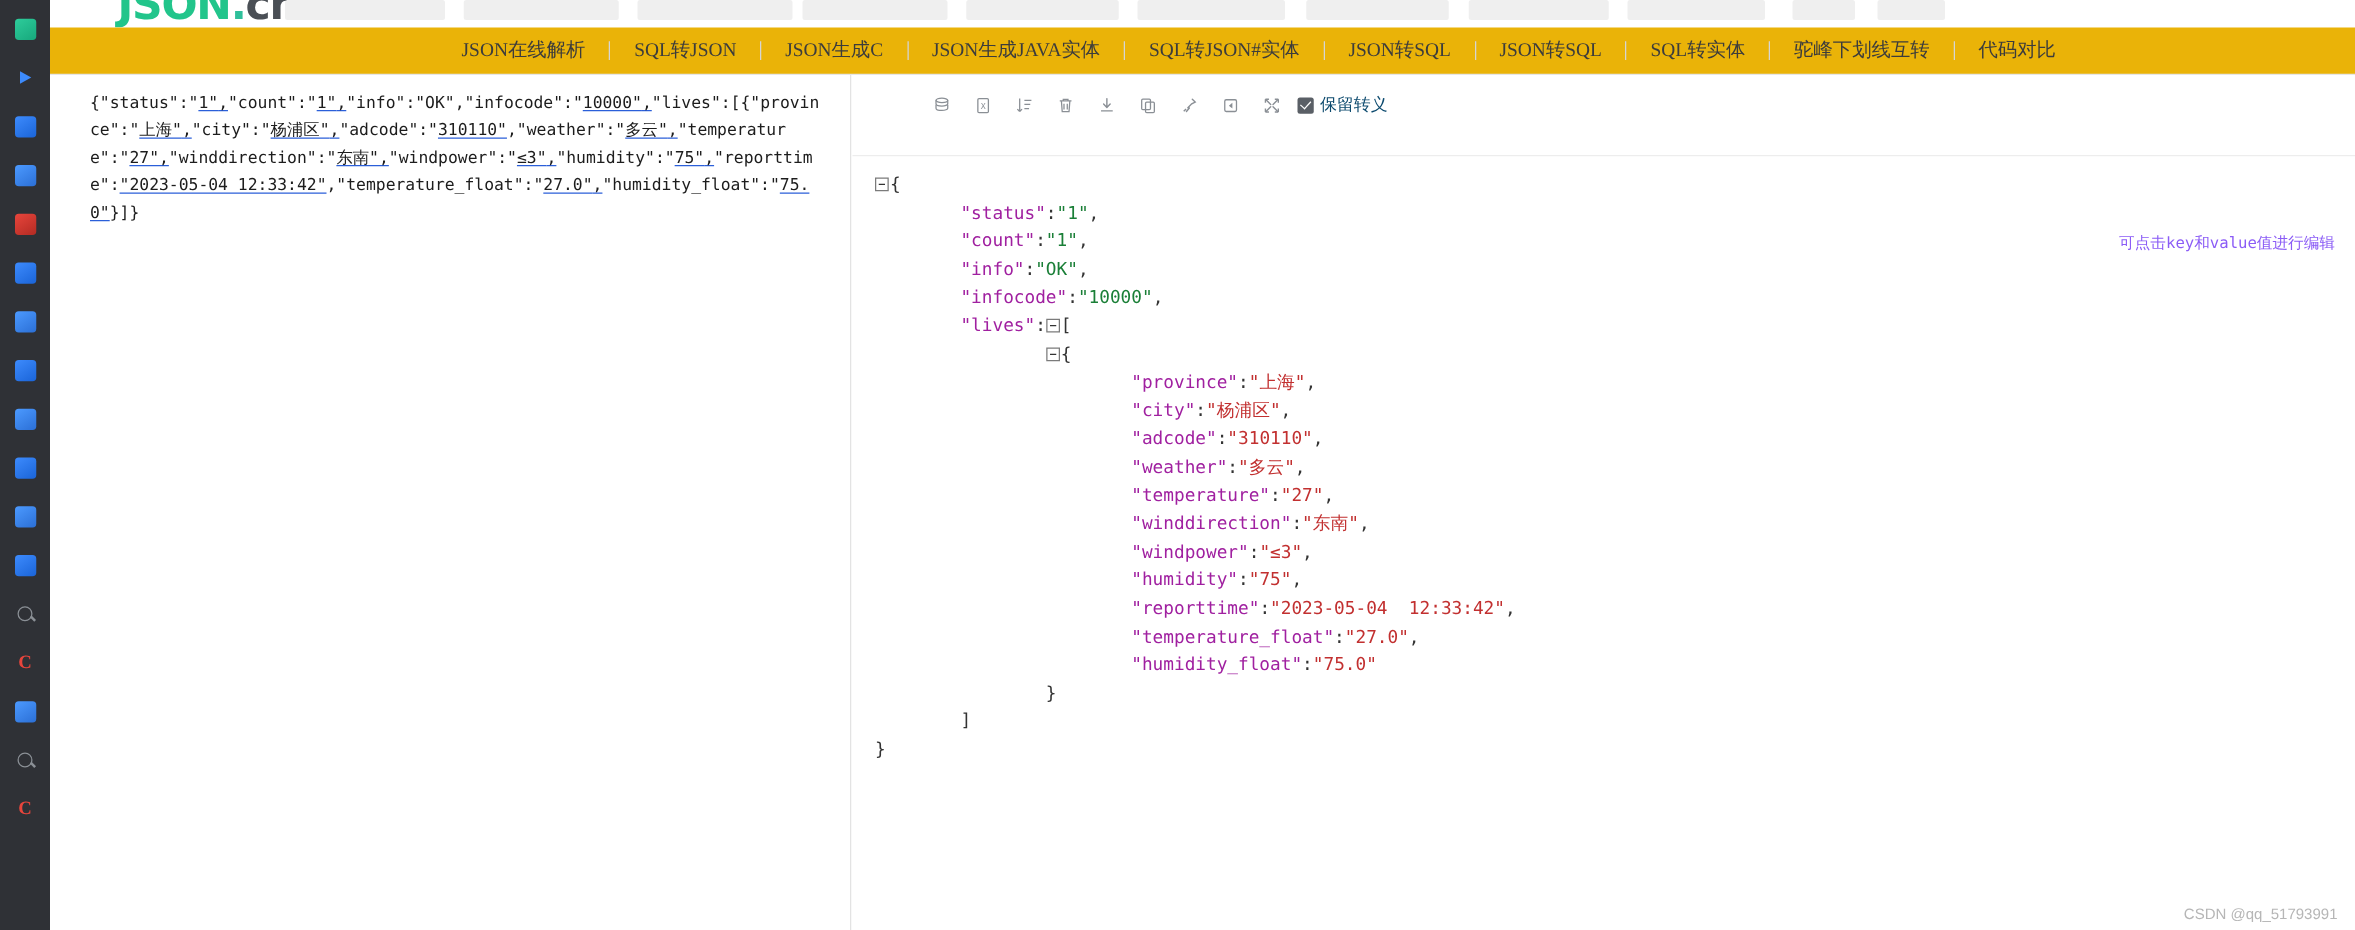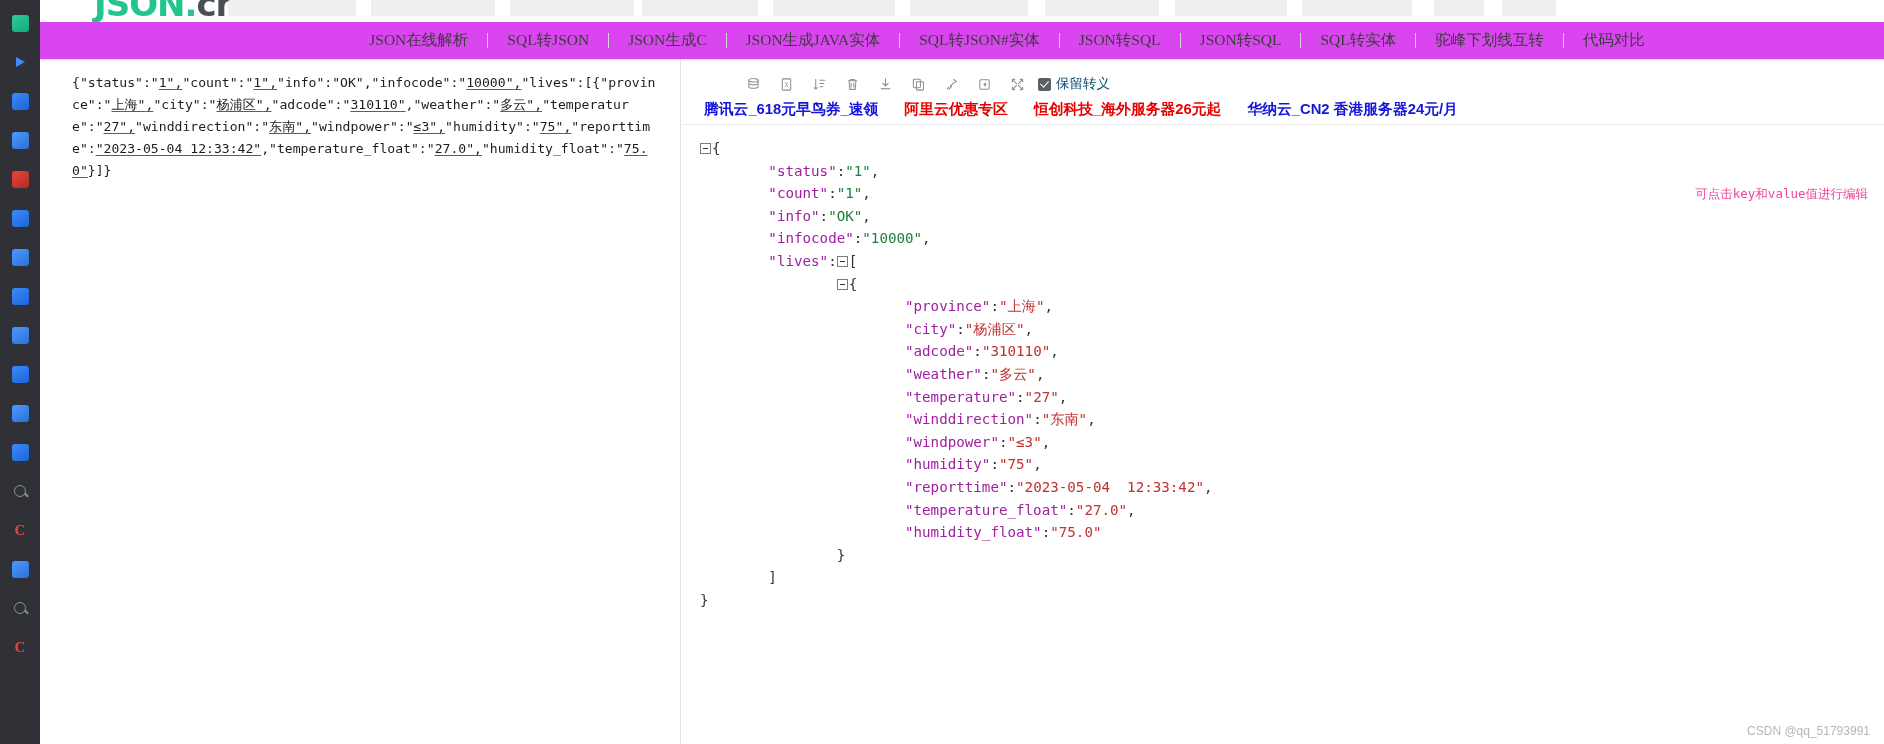--- a/index.html
+++ b/index.html
@@ -68,21 +68,21 @@
   .logo .cn { color: #4a4f55; }
   .hdr-box {
     position: absolute; top: 0px; height: 16px;
     background: #efefef; border-radius: 2px;
   }
 
   
   .nav {
     position: absolute; left: 40px; top: 22px;
     width: 1844px; height: 38px;
-    background: #d946ef;
+    background: #eab308;
     border-bottom: 1px solid #e6e6e6;
     display: flex; align-items: center;
     justify-content: center;
     padding-left: 90px;
   }
   .nav-item {
     font-family: "Liberation Serif", serif;
     font-size: 15.5px;
     color: #3c3c3c;
     padding: 0 19px;
@@ -202,21 +202,21 @@
   }
   .k { color: #a020a0; }
   .v-str { color: #c23030; }
   .v-green { color: #1a7f37; }
   .pun { color: #333; }
 
   .hint {
     position: absolute; right: 16px; top: 126px;
     font-family: "DejaVu Sans Mono", monospace;
     font-size: 12.5px;
-    color: #ec4899;
+    color: #8b5cf6;
     white-space: nowrap;
     margin-left: 36px;
   }
   .watermark {
     position: absolute; right: 14px; bottom: 6px;
     font-family: "Liberation Sans", sans-serif;
     font-size: 12px;
     color: #b6b6b6;
     white-space: nowrap;
   }
@@ -378,26 +378,20 @@
             <path d="M3 3l4 4M13 3l-4 4M3 13l4-4M13 13l-4-4" stroke-linecap="round"></path>
             <path d="M2.5 2.5h3M2.5 2.5v3M13.5 2.5h-3M13.5 2.5v3M2.5 13.5h3M2.5 13.5v-3M13.5 13.5h-3M13.5 13.5v-3"></path>
           </svg>
         </div>
         <div class="tb-check">
           <div class="chk"></div>
           <span class="tb-check-label">保留转义</span>
         </div>
       </div>
 
-      <div class="ads" id="ads">
-          <div class="ad-link" style="color: rgb(20, 20, 220);">腾讯云_618元早鸟券_速领</div>
-          <div class="ad-link" style="color: rgb(230, 0, 0);">阿里云优惠专区</div>
-          <div class="ad-link" style="color: rgb(230, 0, 0);">恒创科技_海外服务器26元起</div>
-          <div class="ad-link" style="color: rgb(20, 20, 220);">华纳云_CN2 香港服务器24元/月</div>
-        </div>
 
       <div class="tree-wrap">
         <div class="tree" id="tree"><div class="tline"><span></span><span class="toggle"></span><span class="pun">{</span></div><div class="tline"><span>        </span><span class="k">"status"</span><span class="pun">:</span><span class="v-green">"1"</span><span class="pun">,</span></div><div class="tline"><span>        </span><span class="k">"count"</span><span class="pun">:</span><span class="v-green">"1"</span><span class="pun">,</span></div><div class="tline"><span>        </span><span class="k">"info"</span><span class="pun">:</span><span class="v-green">"OK"</span><span class="pun">,</span></div><div class="tline"><span>        </span><span class="k">"infocode"</span><span class="pun">:</span><span class="v-green">"10000"</span><span class="pun">,</span></div><div class="tline"><span>        </span><span class="k">"lives"</span><span class="pun">:</span><span class="toggle"></span><span class="pun">[</span></div><div class="tline"><span>                </span><span class="toggle"></span><span class="pun">{</span></div><div class="tline"><span>                        </span><span class="k">"province"</span><span class="pun">:</span><span class="v-str">"上海"</span><span class="pun">,</span></div><div class="tline"><span>                        </span><span class="k">"city"</span><span class="pun">:</span><span class="v-str">"杨浦区"</span><span class="pun">,</span></div><div class="tline"><span>                        </span><span class="k">"adcode"</span><span class="pun">:</span><span class="v-str">"310110"</span><span class="pun">,</span></div><div class="tline"><span>                        </span><span class="k">"weather"</span><span class="pun">:</span><span class="v-str">"多云"</span><span class="pun">,</span></div><div class="tline"><span>                        </span><span class="k">"temperature"</span><span class="pun">:</span><span class="v-str">"27"</span><span class="pun">,</span></div><div class="tline"><span>                        </span><span class="k">"winddirection"</span><span class="pun">:</span><span class="v-str">"东南"</span><span class="pun">,</span></div><div class="tline"><span>                        </span><span class="k">"windpower"</span><span class="pun">:</span><span class="v-str">"≤3"</span><span class="pun">,</span></div><div class="tline"><span>                        </span><span class="k">"humidity"</span><span class="pun">:</span><span class="v-str">"75"</span><span class="pun">,</span></div><div class="tline"><span>                        </span><span class="k">"reporttime"</span><span class="pun">:</span><span class="v-str">"2023-05-04  12:33:42"</span><span class="pun">,</span></div><div class="tline"><span>                        </span><span class="k">"temperature_float"</span><span class="pun">:</span><span class="v-str">"27.0"</span><span class="pun">,</span></div><div class="tline"><span>                        </span><span class="k">"humidity_float"</span><span class="pun">:</span><span class="v-str">"75.0"</span></div><div class="tline"><span>                </span><span class="pun">}</span></div><div class="tline"><span>        </span><span class="pun">]</span></div><div class="tline"><span></span><span class="pun">}</span></div></div>
       </div>
 
       <div class="hint">可点击key和value值进行编辑</div>
       <div class="watermark">CSDN @qq_51793991</div>
     </div>
   </div>
 </div>

